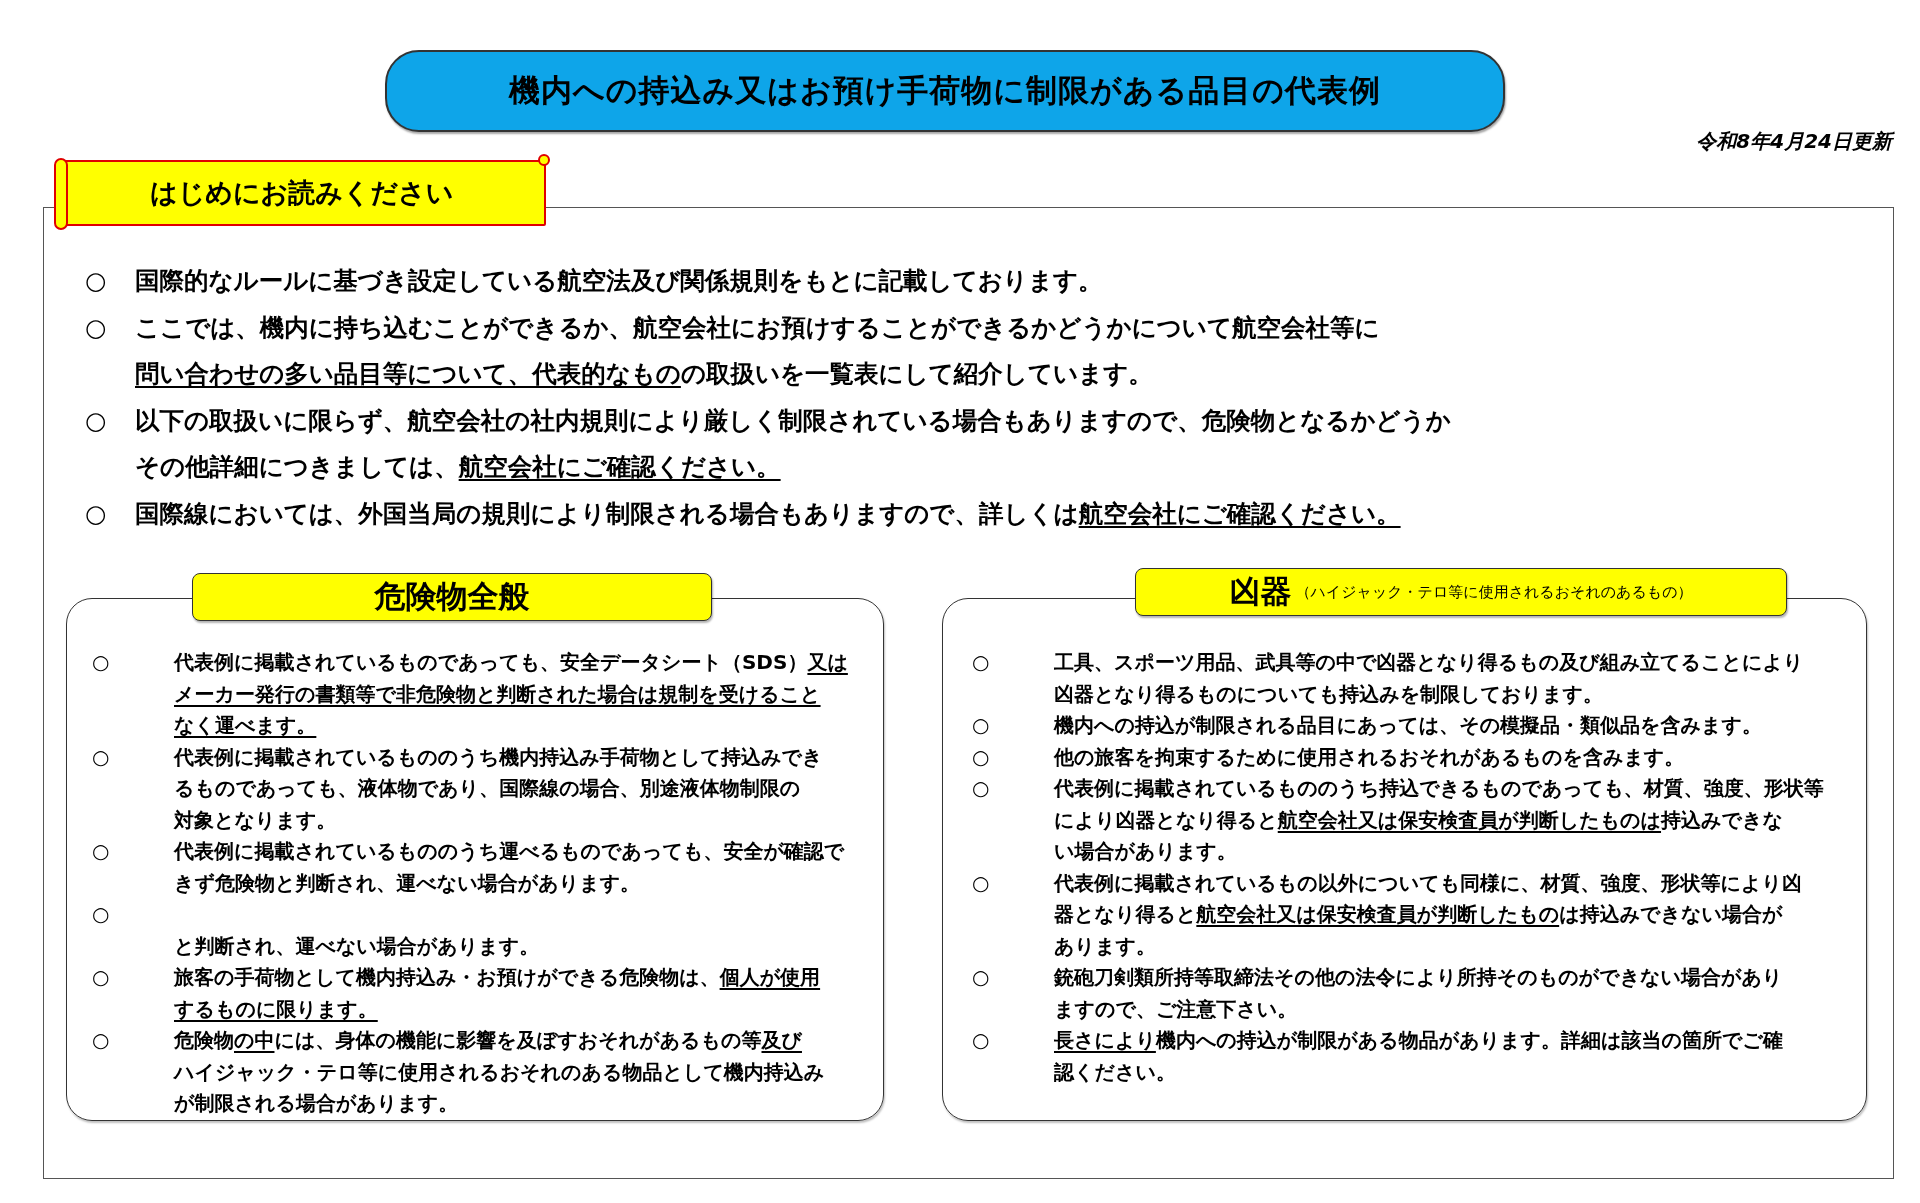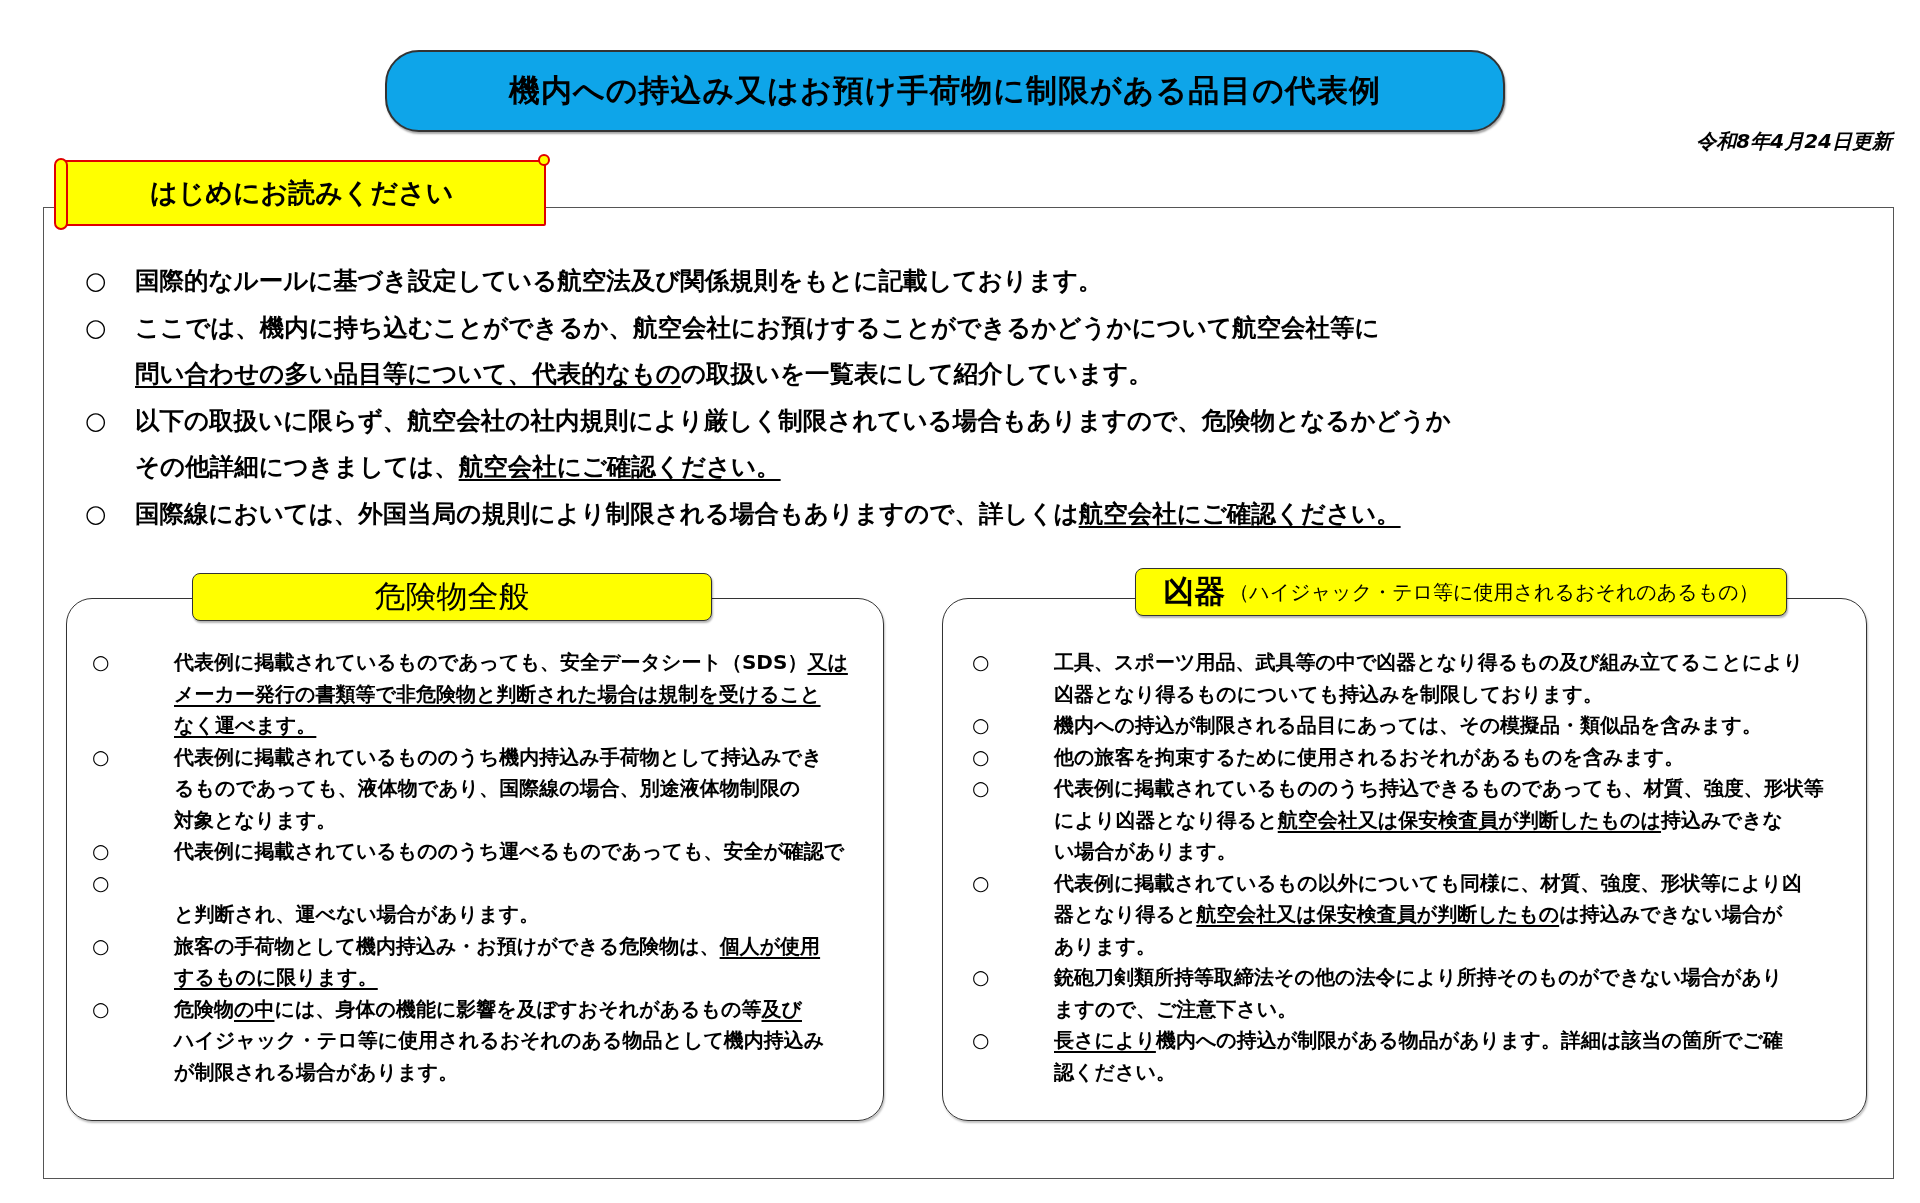--- a/index.html
+++ b/index.html
@@ -32,24 +32,24 @@
 
   .panel { position:absolute; border:1.5px solid #333; border-radius:26px; box-sizing:border-box;
     box-shadow:1px 2px 2px rgba(0,0,0,0.25); }
   .panel-left { left:66px; top:598px; width:818px; height:523px; }
   .panel-right { left:942px; top:598px; width:925px; height:523px; }
 
   .panel-label { position:absolute; background:#ffff00; border:1.5px solid #333; border-radius:8px;
     box-sizing:border-box; display:flex; align-items:center; justify-content:center;
     box-shadow:1px 2px 2px rgba(0,0,0,0.3); }
   .label-left { left:192px; top:573px; width:520px; height:48px; }
-  .label-left span { font-size:31px; font-weight:normal; }
+  .label-left span { font-size:31px; font-weight:bold; }
   .label-right { left:1135px; top:568px; width:652px; height:48px; }
   .label-right .big { font-size:31px; font-weight:bold; }
-  .label-right .small { font-size:20px; margin-left:4px; }
+  .label-right .small { font-size:15px; margin-left:4px; }
 
   .panel-list { position:absolute; font-size:20px; font-weight:bold; line-height:31.5px; }
   .list-left { left:92px; top:647px; width:780px; }
   .list-right { left:972px; top:647px; width:880px; }
   .p-item { display:flex; }
   .p-item .mark { width:38px; flex:none; }
   .p-item .txt { flex:1;margin-left:44px; }
 </style>
 </head>
 <body>
@@ -94,21 +94,21 @@
     <div class="p-item">
       <span class="mark">○</span>
       <span class="txt"><span>代表例に掲載されているものであっても、安全データシート（SDS）</span><span class="u">又は</span><br><span class="u">メーカー発行の書類等で非危険物と判断された場合は規制を受けること</span><br><span class="u">なく運べます。</span></span>
     </div>
     <div class="p-item">
       <span class="mark">○</span>
       <span class="txt"><span>代表例に掲載されているもののうち機内持込み手荷物として持込みでき</span><br><span>るものであっても、液体物であり、国際線の場合、別途液体物制限の</span><br><span>対象となります。</span></span>
     </div>
     <div class="p-item">
       <span class="mark">○</span>
-      <span class="txt"><span>代表例に掲載されているもののうち運べるものであっても、安全が確認で</span><br></span>
+      <span class="txt"><span>代表例に掲載されているもののうち運べるものであっても、安全が確認で</span><br><span>きず危険物と判断され、運べない場合があります。</span></span>
     </div>
     <div class="p-item">
       <span class="mark">○</span>
       <span class="txt"><br><span>と判断され、運べない場合があります。</span></span>
     </div>
     <div class="p-item">
       <span class="mark">○</span>
       <span class="txt"><span>旅客の手荷物として機内持込み・お預けができる危険物は、</span><span class="u">個人が使用</span><br><span class="u">するものに限ります。</span></span>
     </div>
     <div class="p-item">

